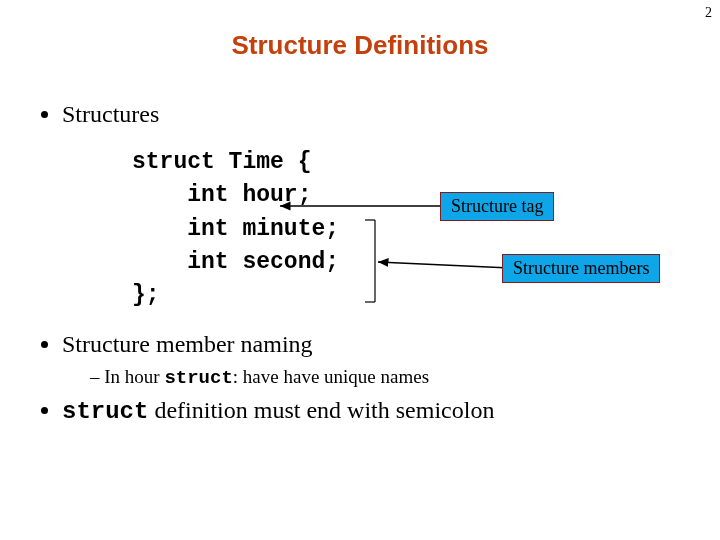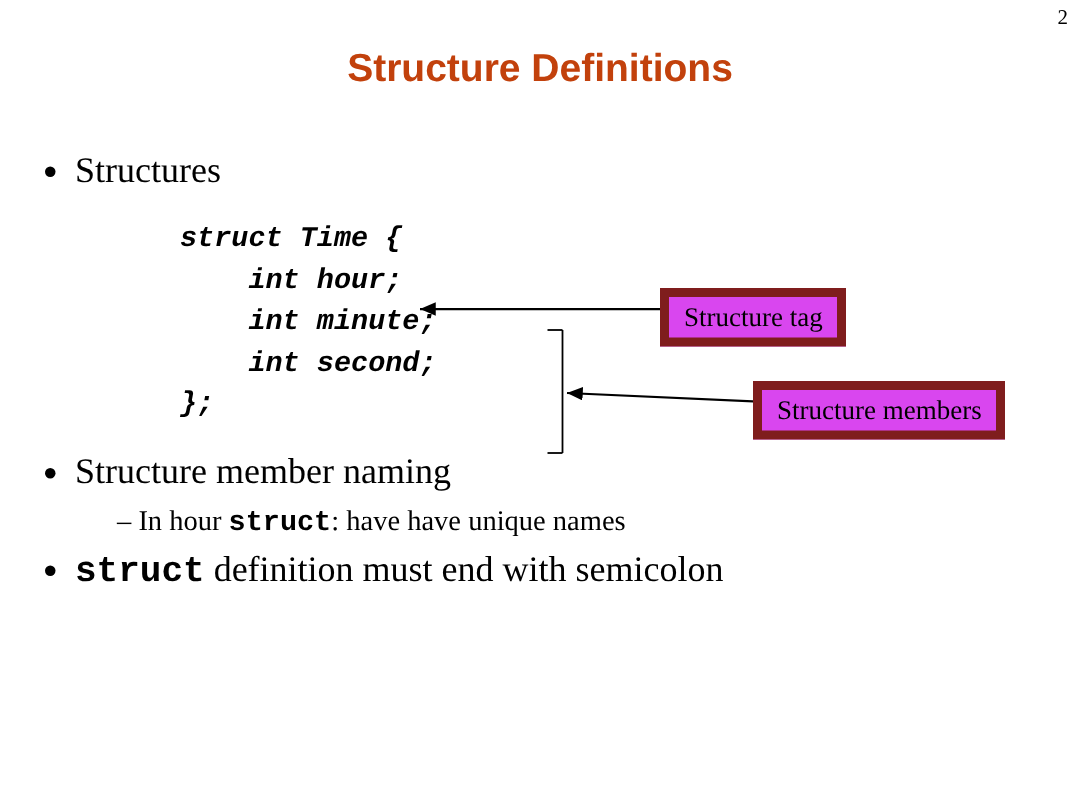--- a/index.html
+++ b/index.html
@@ -21,21 +21,21 @@
   .title {
     text-align: center;
     color: #c2410c;
     font-family: Arial, Helvetica, sans-serif;
     font-weight: bold;
     font-size: 26px;
     margin-top: 30px;
     margin-bottom: 40px;
   }
   .content {
-    padding: 0 20px 0 20px;
+    padding: 0 20px 0 32px;
   }
   ul.level1 {
     list-style-type: disc;
     margin: 0;
     padding-left: 30px;
   }
   ul.level1 > li {
     font-size: 24px;
     margin-bottom: 8px;
   }
@@ -49,42 +49,41 @@
     margin-bottom: 4px;
     text-indent: -16px;
     padding-left: 16px;
   }
   ul.level2 > li::before {
     content: "– ";
   }
   .code-block {
     font-family: "Courier New", Courier, monospace;
     font-weight: bold;
-    font-size: 19px;
+    font-size: 23px;
     line-height: 1.45;
     margin: 18px 0 18px 70px;
     position: relative;
     white-space: pre;
-    font-style: italic;
   }
   .mono {
     font-family: "Courier New", Courier, monospace;
     font-weight: bold;
   }
   .annotations {
     position: absolute;
     top: 190px;
     left: 0;
     width: 100%;
     pointer-events: none;
   }
   .anno-box {
     position: absolute;
-    background: #d946ef;
-    border: 6px solid #7f1d1d;
+    background: #0ea5e9;
+    border: 1px solid #7f1d1d;
     font-size: 18px;
     padding: 3px 10px;
     white-space: nowrap;
   }
   .anno-tag {
     top: 2px;
     left: 440px;
   }
   .anno-members {
     top: 64px;

